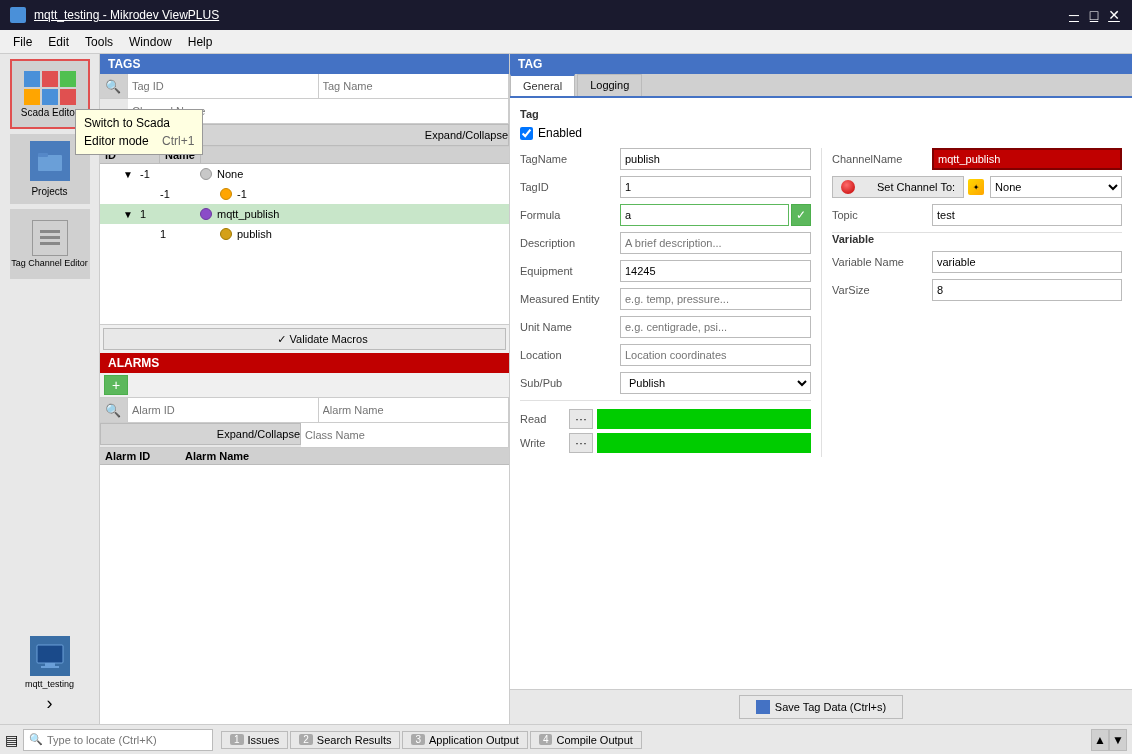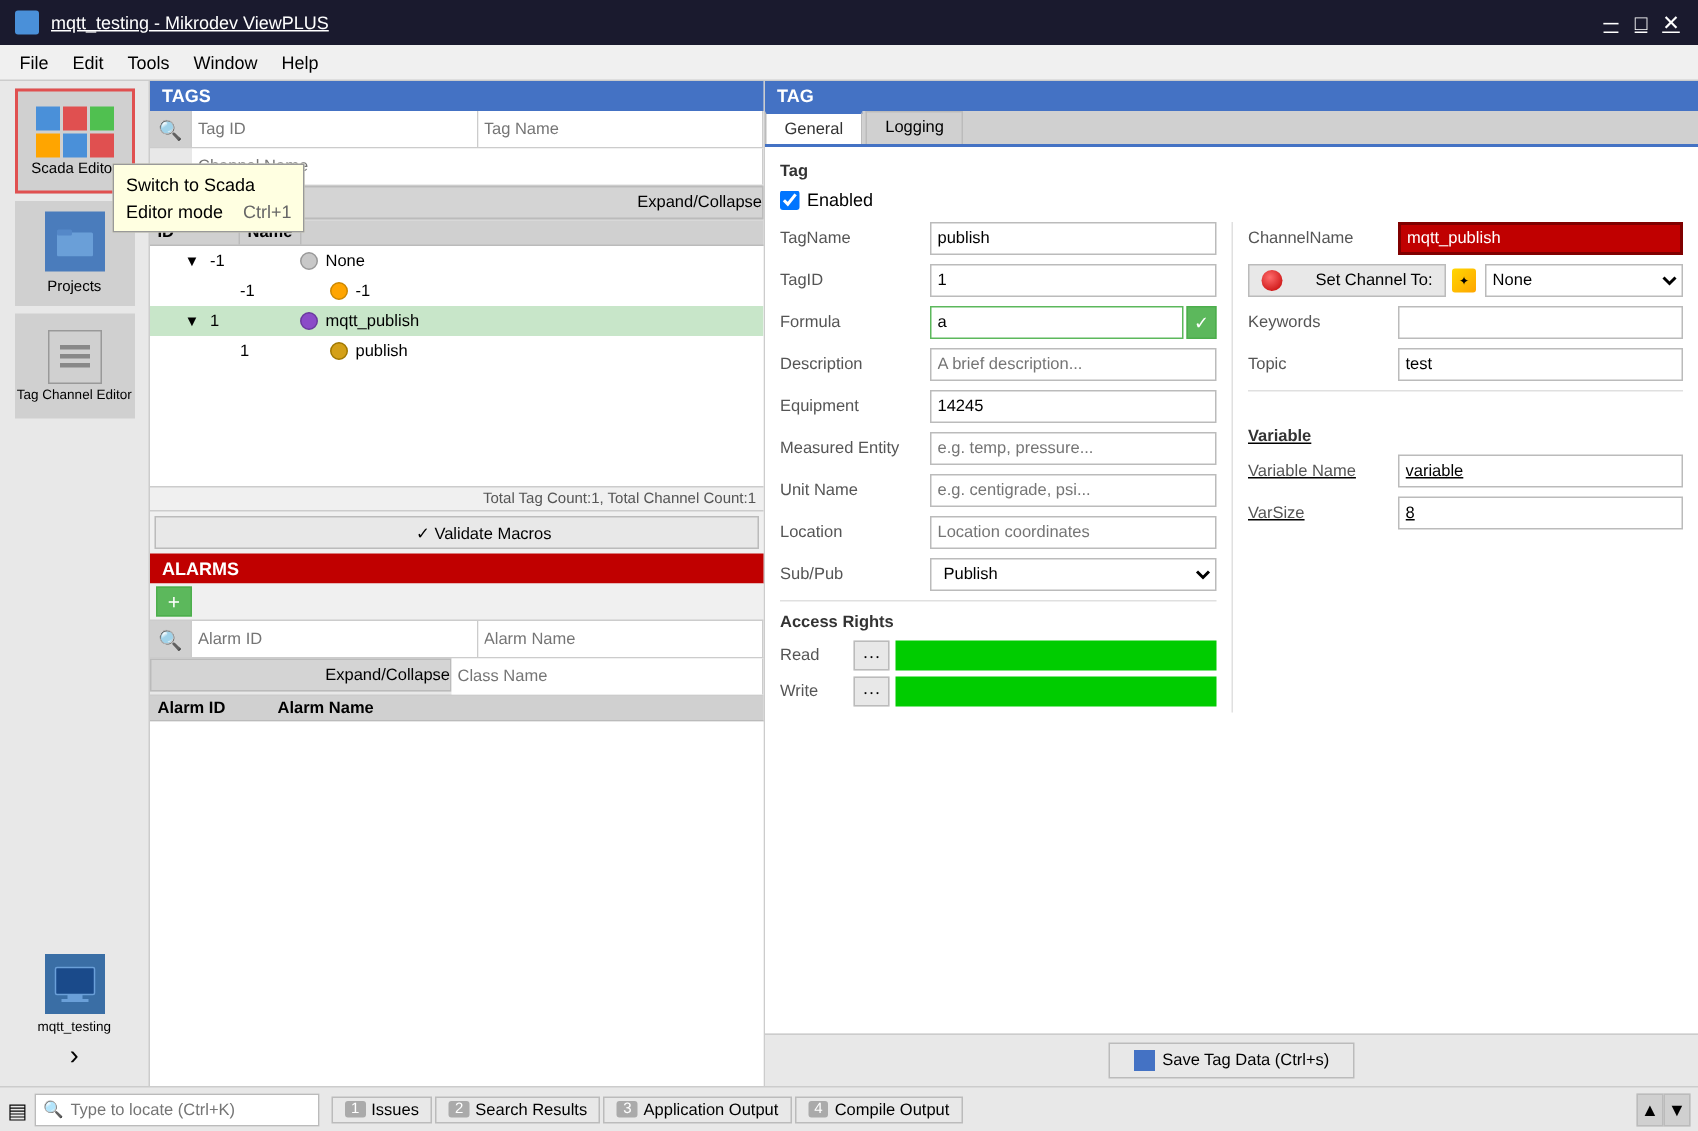--- a/index.html
+++ b/index.html
@@ -124,21 +124,21 @@
     .channel-icon { width: 16px; height: 16px; background: linear-gradient(135deg, #ffd700, #ffa500); border-radius: 2px; display: flex; align-items: center; justify-content: center; font-size: 8px; }
     
     
     .access-section { border-top: 1px solid #e0e0e0; padding-top: 8px; margin-top: 4px; }
     .access-row { display: flex; align-items: center; margin-bottom: 4px; gap: 4px; }
     .access-label { width: 45px; font-size: 11px; color: #555; }
     .dots-btn { width: 24px; height: 20px; background: #e8e8e8; border: 1px solid #bbb; cursor: pointer; font-size: 12px; display: flex; align-items: center; justify-content: center; }
     .green-bar { flex: 1; height: 20px; background: #00cc00; }
     
     
-    .variable-section { border-top: 1px solid #e0e0e0; padding-top: 24px; margin-top: 0; text-decoration: underline; }
+    .variable-section { border-top: 1px solid #e0e0e0; padding-top: 0; margin-top: 0; }
     
     .bottom-toolbar { background: #e8e8e8; border-top: 1px solid #ccc; padding: 5px 10px; display: flex; justify-content: center; }
     .save-btn { padding: 4px 16px; background: #e8e8e8; border: 1px solid #bbb; cursor: pointer; font-size: 11px; display: flex; align-items: center; gap: 5px; }
     .save-icon { width: 14px; height: 14px; background: #4472c4; display: inline-block; }
     
     
     .status-bar { height: 30px; background: #e8e8e8; border-top: 1px solid #ccc; display: flex; align-items: center; padding: 0 5px; }
     .status-search-box { display: flex; align-items: center; border: 1px solid #bbb; background: white; height: 22px; padding: 0 5px; margin-right: 8px; }
     .status-search-input { border: none; outline: none; font-size: 11px; width: 160px; }
     .status-tab { padding: 2px 8px; font-size: 11px; cursor: pointer; border: 1px solid #bbb; background: #e8e8e8; margin-right: 2px; display: flex; align-items: center; gap: 4px; }
@@ -312,21 +312,20 @@
           <div class="name-col">
             <div style="width:60px;font-size:11px;padding-left:2px;">1</div>
             <div class="tree-icon">
                 <div class="tree-bullet-gold"></div>
               </div>
             <div class="tree-name">publish</div>
           </div>
         </div>
       </div>
 
-      <div class="tag-count">Total Tag Count:1, Total Channel Count:1</div>
 
       <div class="validate-row">
         <button class="validate-btn">✓ Validate Macros</button>
       </div>
 
       <div class="alarms-section">
         <div class="section-header alarms">ALARMS</div>
 
         <div class="alarm-add-row">
           <button class="alarm-add-btn">+</button>
@@ -422,21 +421,20 @@
             <div class="form-row">
               <label class="form-label">Sub/Pub</label>
               <select class="form-select form-input" style="flex:1;">
                 <option value="Publish" selected="">Publish</option>
                 <option value="Subscribe">Subscribe</option>
                 <option value="None">None</option>
               </select>
             </div>
 
             <div class="access-section">
-              <div class="form-section-title">Access Rights</div>
 
               <div class="access-row">
                 <span class="access-label">Read</span>
                 <button class="dots-btn">···</button>
                 <div class="green-bar"></div>
               </div>
 
               <div class="access-row">
                 <span class="access-label">Write</span>
                 <button class="dots-btn">···</button>
@@ -458,24 +456,20 @@
                 <span>Set Channel To:</span>
               </button>
               <div class="channel-select-row" style="margin-left:4px;flex:1;">
                 <div class="channel-icon">✦</div>
                 <select class="form-select" style="flex:1;margin-left:2px;">
                   <option value="None" selected="">None</option>
                 </select>
               </div>
             </div>
 
-            <div class="form-row">
-              <label class="form-label">Keywords</label>
-              <input type="text" class="form-input" style="">
-            </div>
 
             <div class="form-row">
               <label class="form-label">Topic</label>
               <input type="text" class="form-input" value="test" style="">
             </div>
 
             <div class="variable-section">
               <div class="form-section-title">Variable</div>
 
               <div class="form-row">

